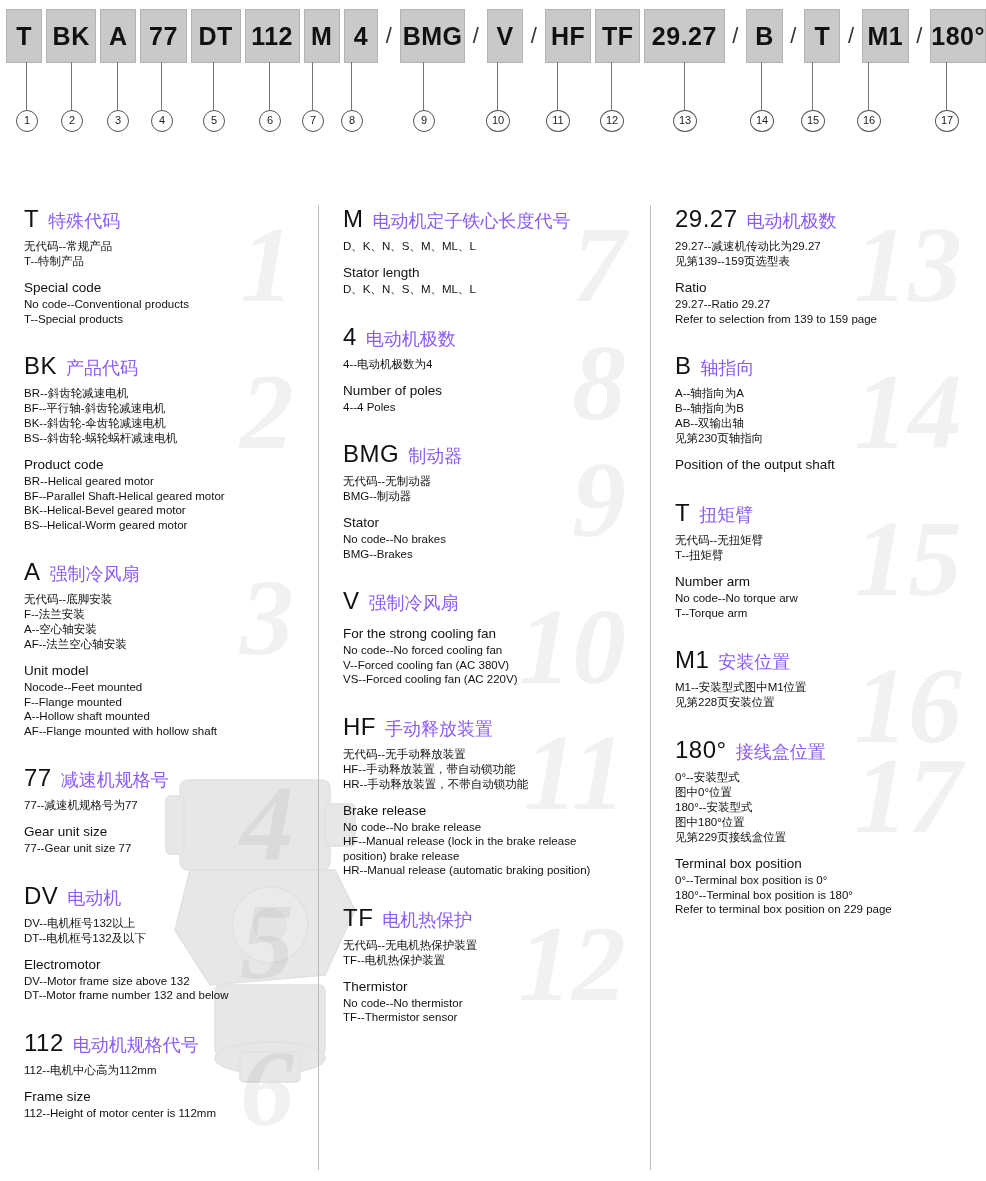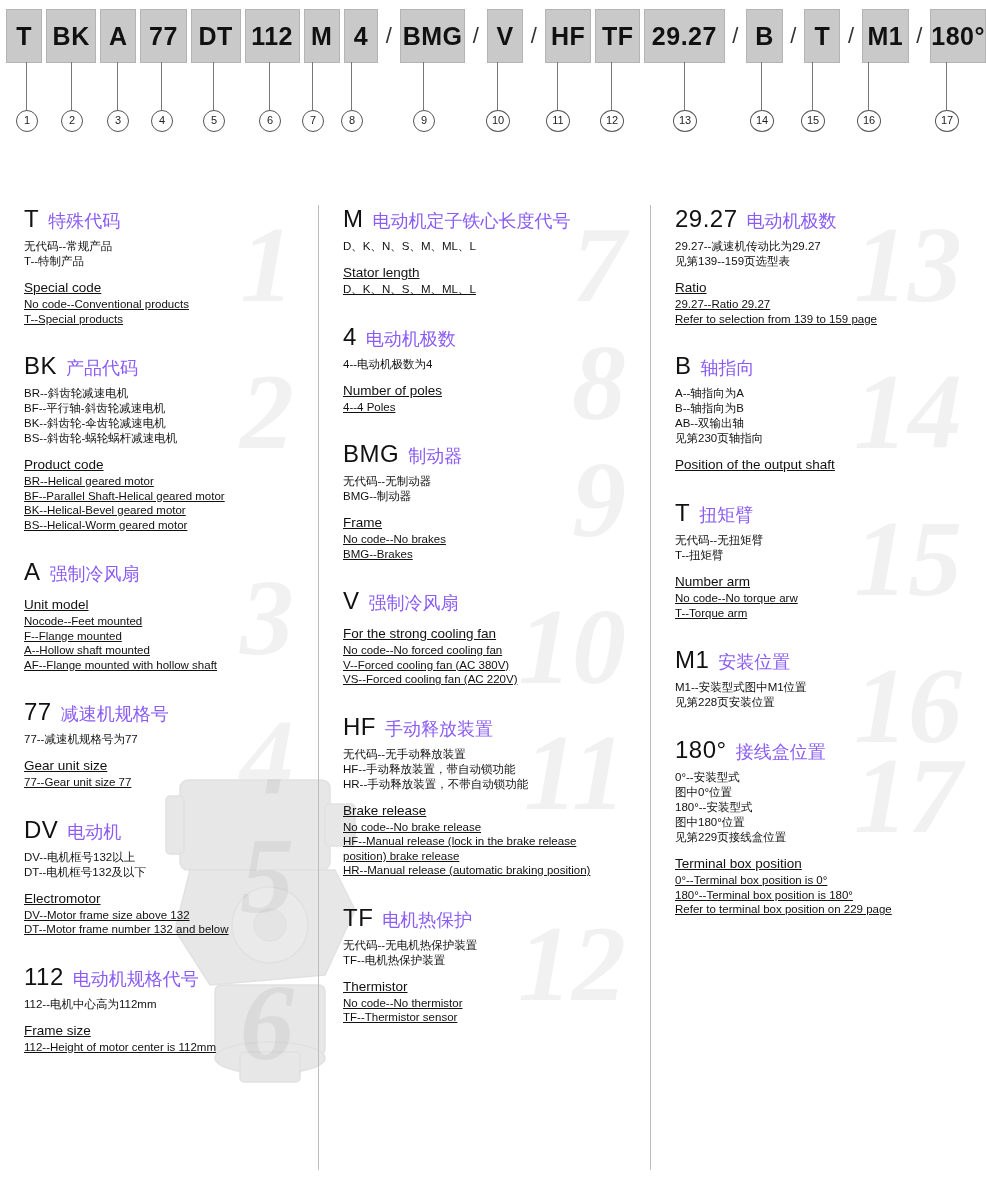--- a/index.html
+++ b/index.html
@@ -111,21 +111,21 @@
   .entry-title-cn {
     font-size: 18px;
     color: #8b5cf6;
   }
   .lines-cn {
     font-size: 11.5px;
     line-height: 15px;
     color: #111;
     white-space: pre-line;
   }
-  .block-en { margin-top: 10px; text-decoration: underline; }
+  .block-en { margin-top: 10px; }
   .title-en {
     font-size: 13.5px;
     line-height: 17px;
     color: #111;
     margin-bottom: 1px;
   }
   .lines-en {
     font-size: 11.5px;
     line-height: 14.5px;
     color: #111;
@@ -272,20 +272,24 @@
 BK--Helical-Bevel geared motor
 BS--Helical-Worm geared motor</div>
         </div>
       </div>
       <div class="entry">
         <div class="wm" style="right: 10px; top: 6px;">3</div>
         <div class="entry-head">
           <span class="entry-code">A</span>
           <span class="entry-title-cn">强制冷风扇</span>
         </div>
+        <div class="lines-cn">无代码--底脚安装
+F--法兰安装
+A--空心轴安装
+AF--法兰空心轴安装</div>
         <div class="block-en">
           <div class="title-en">Unit model</div>
           <div class="lines-en">Nocode--Feet mounted
 F--Flange mounted
 A--Hollow shaft mounted
 AF--Flange mounted with hollow shaft</div>
         </div>
       </div>
       <div class="entry">
         <div class="wm" style="right: 10px; top: 6px;">4</div>
@@ -353,21 +357,21 @@
       </div>
       <div class="entry">
         <div class="wm" style="right: 10px; top: 6px;">9</div>
         <div class="entry-head">
           <span class="entry-code">BMG</span>
           <span class="entry-title-cn">制动器</span>
         </div>
         <div class="lines-cn">无代码--无制动器
 BMG--制动器</div>
         <div class="block-en">
-          <div class="title-en">Frame</div>
+          <div class="title-en">Stator</div>
           <div class="lines-en">No code--No brakes
 BMG--Brakes</div>
         </div>
       </div>
       <div class="entry">
         <div class="wm" style="right: 10px; top: 6px;">10</div>
         <div class="entry-head">
           <span class="entry-code">V</span>
           <span class="entry-title-cn">强制冷风扇</span>
         </div>

